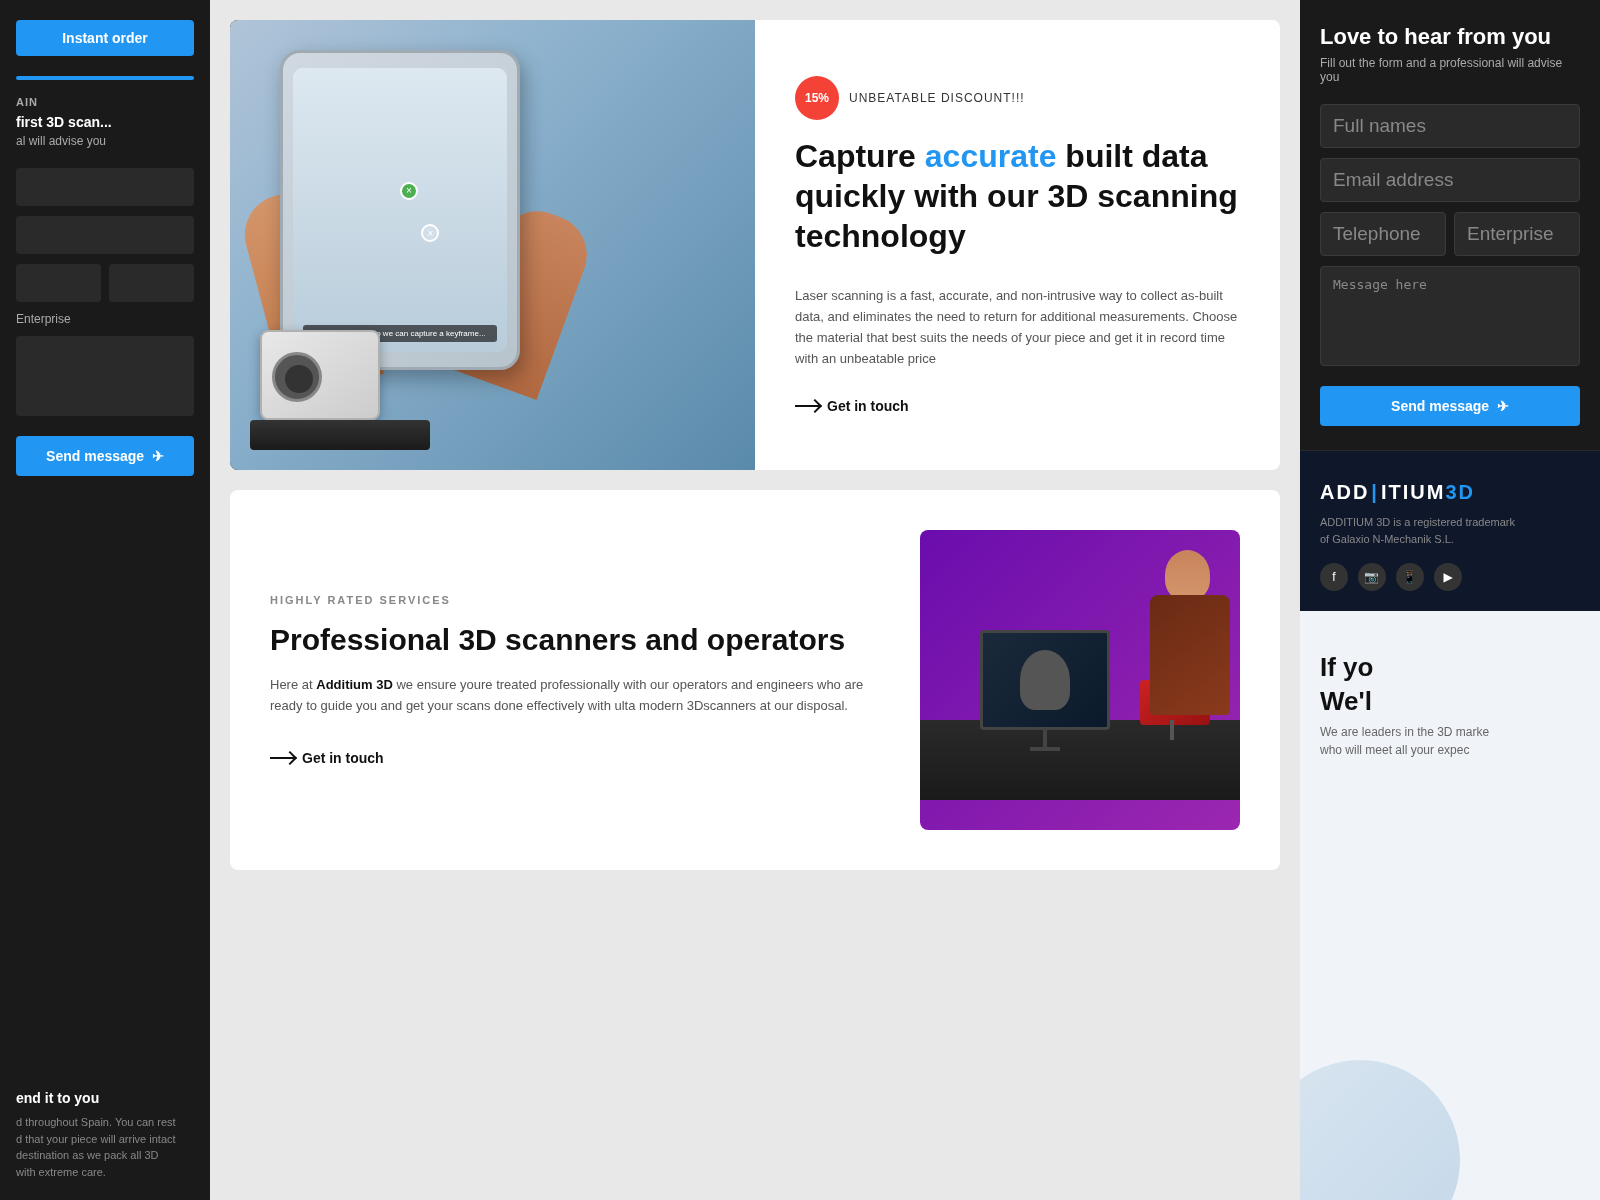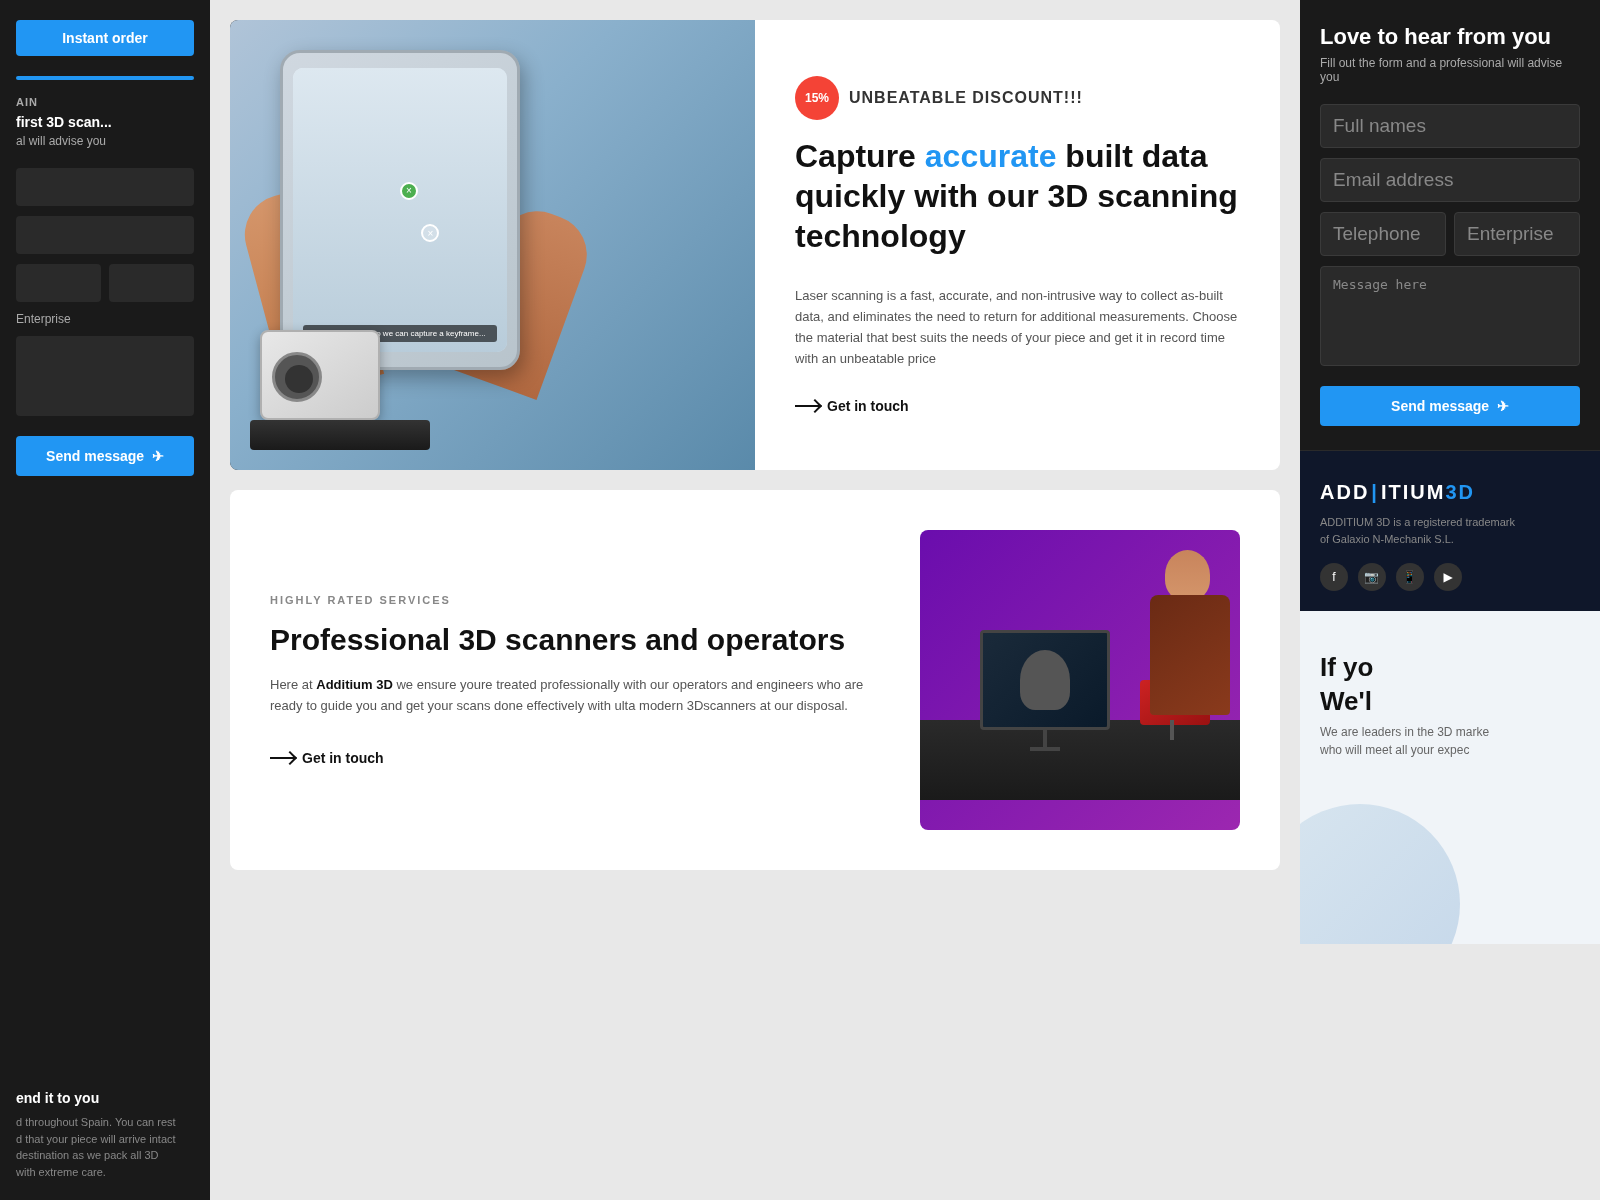--- a/index.html
+++ b/index.html
@@ -299,22 +299,22 @@
       font-weight: 700;
       width: 44px;
       height: 44px;
       border-radius: 50%;
       display: flex;
       align-items: center;
       justify-content: center;
       flex-shrink: 0;
     }
     .discount-text {
-      font-size: 16px;
-      font-weight: 700;
+      font-size: 12px;
+      font-weight: 400;
       letter-spacing: 1px;
       color: #333;
     }
     .hero-heading {
       font-size: 32px;
       font-weight: 700;
       color: #111;
       line-height: 1.25;
       margin-bottom: 30px;
     }
@@ -518,21 +518,21 @@
       height: 140px;
       background: #222;
       border-radius: 4px;
       z-index: -1;
     }
 
     
     .right-panel {
       width: 300px;
       min-width: 300px;
-      height: 944px;
+      height: 1200px;
       overflow-y: auto;
       display: flex;
       flex-direction: column;
     }
     .right-form-section {
       background: #1a1a1a;
       padding: 24px 20px;
       flex: 0 0 auto;
     }
     .right-form-title {

